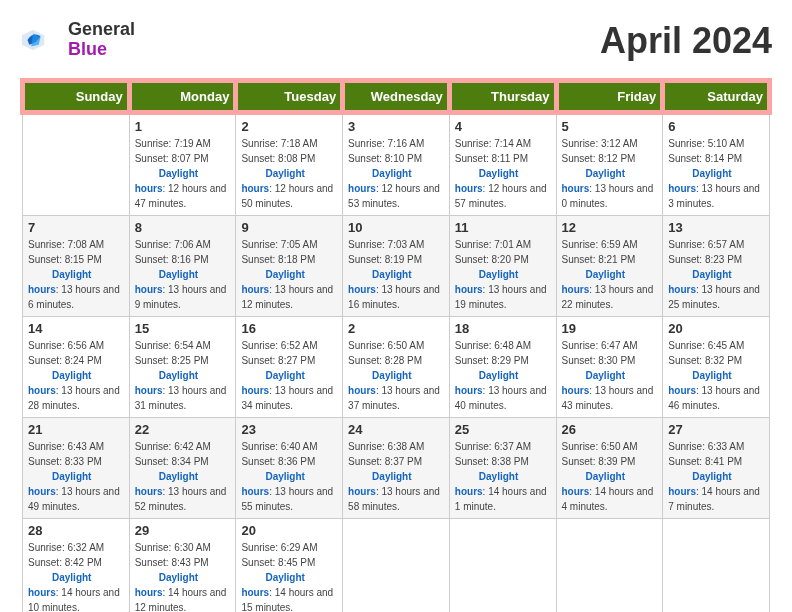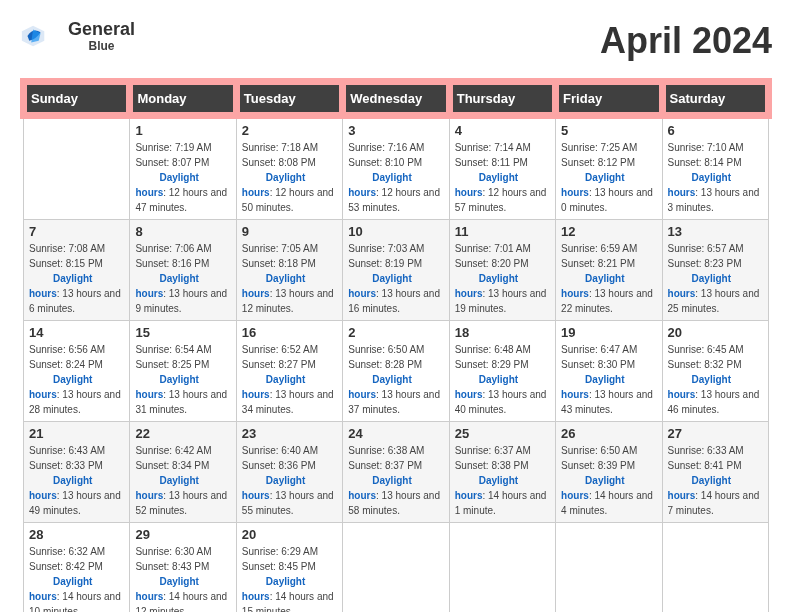--- a/index.html
+++ b/index.html
@@ -25,24 +25,23 @@
       display: flex;
       flex-direction: column;
       line-height: 1.1;
     }
     .logo-general {
       font-size: 18px;
       font-weight: bold;
       color: #333;
     }
     .logo-blue {
-      font-size: 12px;
-      font-weight: bold;
-      color: #404040;
-      text-align: center;
+      font-size: 18px;
+      font-weight: bold;
+      color: #a21caf;
     }
     .logo-icon {
       width: 28px;
       height: 28px;
     }
     .title-block {
       text-align: right;
     }
     .month-year {
       font-size: 36px;
@@ -53,27 +52,27 @@
     .location {
       font-size: 16px;
       color: #555;
     }
     table {
       width: 100%;
       border-collapse: collapse;
       table-layout: fixed;
     }
     thead tr th {
-      background-color: #404040;
+      background-color: #4d7c0f;
       color: #fff;
       font-size: 13px;
       font-weight: bold;
       padding: 6px 4px;
-      text-align: left;
-      border: 7px solid #fca5a5;
+      text-align: right;
+      border: 5px solid #fca5a5;
     }
     tbody tr td {
       border: 1px solid #ccc;
       vertical-align: top;
       padding: 4px 5px;
       font-size: 10.5px;
       color: #333;
       height: 90px;
     }
     .day-number {
@@ -169,29 +168,29 @@
           <span class="day-number">4</span>
           <div class="cell-info">
             <div>Sunrise: 7:14 AM</div>
             <div>Sunset: 8:11 PM</div>
             <div><span class="daylight-label">Daylight hours</span><span>: 12 hours and 57 minutes.</span></div>
           </div>
         </td>
         <td>
           <span class="day-number">5</span>
           <div class="cell-info">
-            <div>Sunrise: 7:25 AM</div>
+            <div>Sunrise: 3:12 AM</div>
             <div>Sunset: 8:12 PM</div>
             <div><span class="daylight-label">Daylight hours</span><span>: 13 hours and 0 minutes.</span></div>
           </div>
         </td>
         <td>
           <span class="day-number">6</span>
           <div class="cell-info">
-            <div>Sunrise: 7:10 AM</div>
+            <div>Sunrise: 5:10 AM</div>
             <div>Sunset: 8:14 PM</div>
             <div><span class="daylight-label">Daylight hours</span><span>: 13 hours and 3 minutes.</span></div>
           </div>
         </td>
       </tr>
       <tr>
         <td>
           <span class="day-number">7</span>
           <div class="cell-info">
             <div>Sunrise: 7:08 AM</div>

